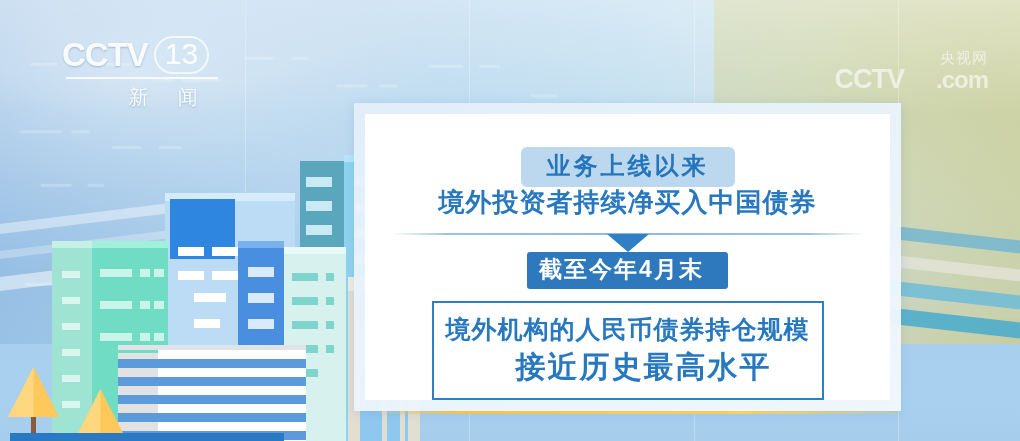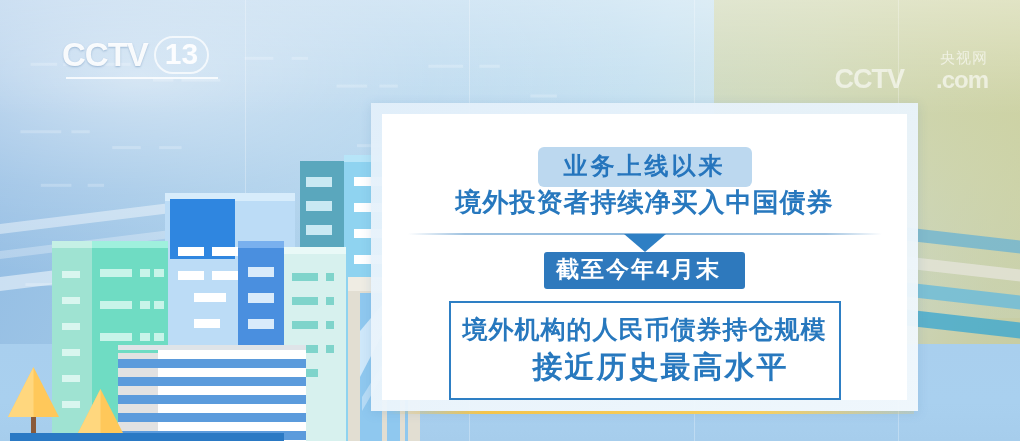--- a/index.html
+++ b/index.html
@@ -49,38 +49,38 @@
   .code-rain{position:absolute;left:0;top:8%;width:62%;height:72%;opacity:.38;}
 
   
   .city{position:absolute;left:0;bottom:0;width:420px;height:360px;}
 
   
   .cctv{position:absolute;left:62px;top:36px;width:180px;height:80px;color:#ffffff;}
   .cctv-row{display:flex;align-items:center;gap:4px;}
   .cctv-word{font-size:33px;font-weight:700;letter-spacing:-1px;line-height:1;
     color:rgba(255,255,255,.92);text-shadow:0 1px 2px rgba(90,130,175,.45);}
-  .cctv-13{font-size:30px;font-weight:700;color:rgba(255,255,255,.92);
+  .cctv-13{font-size:30px;font-weight:400;color:rgba(255,255,255,.92);
     border:2px solid rgba(255,255,255,.72);border-radius:999px;padding:0 9px 2px 9px;line-height:1.05;
     margin-left:2px;}
   .cctv-rule{width:152px;height:2px;background:rgba(255,255,255,.8);margin:3px 0 5px 4px;}
   .cctv-sub{font-size:20px;letter-spacing:12px;color:rgba(255,255,255,.92);text-align:center;
     text-shadow:0 1px 2px rgba(90,130,175,.4);padding-left:34px;}
 
   
   .wm{position:absolute;right:32px;top:38px;opacity:.62;color:#ffffff;}
   .wm-top{display:flex;align-items:flex-end;justify-content:flex-end;margin-top:12px;}
   .wm-cn{font-size:15px;letter-spacing:1px;line-height:1;margin-bottom:3px;color:rgba(255,255,255,.95);}
   .wm-main{display:flex;align-items:baseline;justify-content:flex-end;margin-top:-4px;}
   .wm-cctv{font-size:27px;font-weight:700;letter-spacing:-1px;color:rgba(255,255,255,.95);}
   .wm-com{font-size:24px;font-weight:700;letter-spacing:-1px;color:rgba(255,255,255,.95);margin-left:32px;}
 
   
   .panel{
-    position:absolute;left:371px;top:103px;width:547px;height:308px;
+    position:absolute;left:354px;top:103px;width:547px;height:308px;
     background:linear-gradient(160deg,rgba(226,239,250,.96),rgba(243,249,253,.95));
     box-shadow:0 2px 10px rgba(80,130,180,.18);
   }
   .panel-inner{
     position:absolute;left:11px;top:11px;right:11px;bottom:11px;
     background:#ffffff;
   }
   .panel-gold{position:absolute;left:18px;right:4px;bottom:-3px;height:3px;
     background:linear-gradient(90deg,rgba(247,201,72,0),#f3c44c 18%,#f7cf5e 70%,rgba(247,201,72,.2));}
 
@@ -279,20 +279,21 @@
 
     <rect x="10" y="352" width="274" height="14" fill="#2a79c4"></rect>
   </svg>
 
   <div class="cctv">
     <div class="cctv-row">
       <span class="cctv-word">CCTV</span>
       <span class="cctv-13">13</span>
     </div>
     <div class="cctv-rule"></div>
+    <div class="cctv-sub">新 闻</div>
   </div>
 
   <div class="wm">
     <div class="wm-top">
       <span class="wm-cn">央视网</span>
     </div>
     <div class="wm-main">
       <span class="wm-cctv">CCTV</span>
       <span class="wm-com">.com</span>
     </div>

